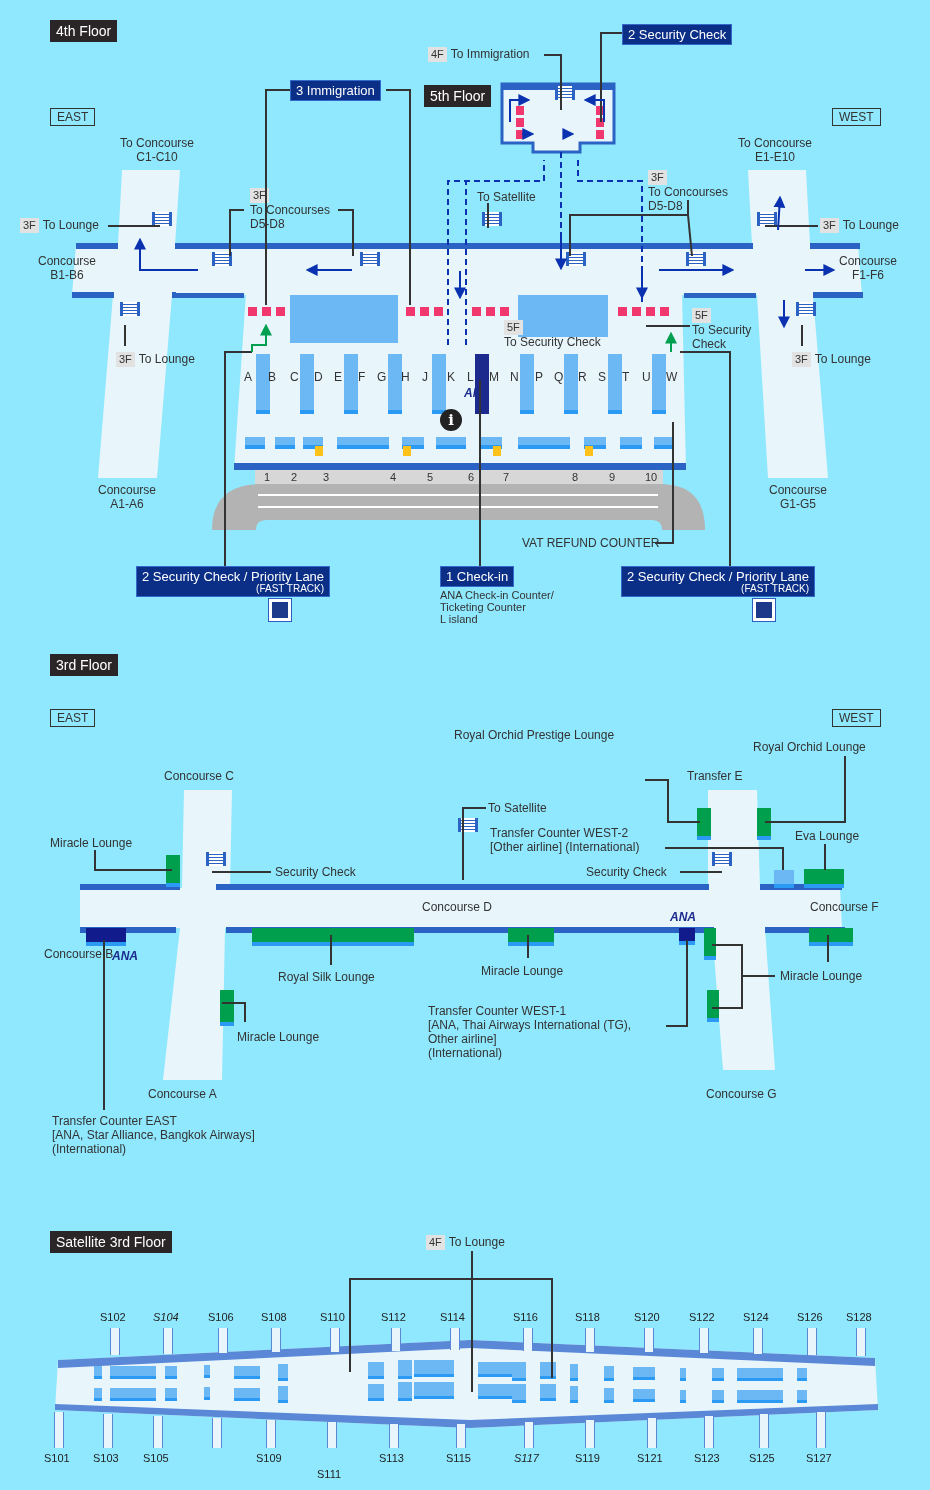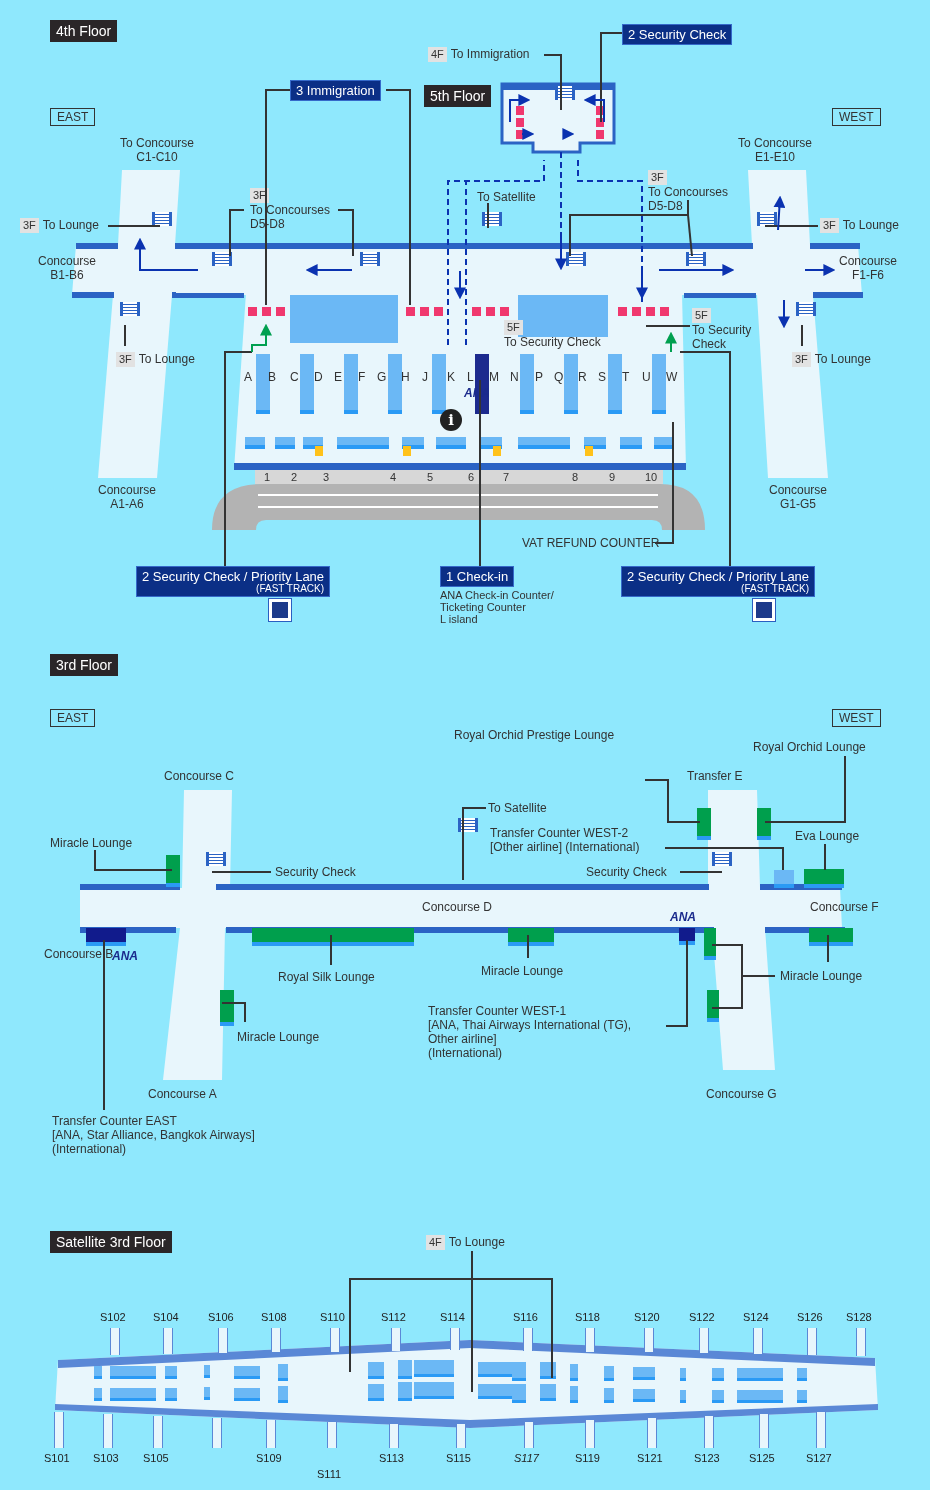--- a/index.html
+++ b/index.html
@@ -313,21 +313,21 @@
     <div class="abs" style="left: 774px; top: 870px; width: 20px; height: 14px; background: rgb(107, 184, 245); border-bottom: 4px solid rgb(42, 154, 245);"></div>
     <div class="abs" style="left: 86px; top: 928px; width: 40px; height: 14px; background: rgb(17, 27, 140); border-bottom: 4px solid rgb(42, 154, 245);"></div>
     <div class="abs" style="left: 679px; top: 928px; width: 16px; height: 13px; background: rgb(17, 27, 140); border-bottom: 4px solid rgb(42, 154, 245);"></div>
   </div>
 
 <div class="floor-tag" style="left:50px;top:1231px;">Satellite 3rd Floor</div>
 <div class="lbl" style="left:426px;top:1235px;"><span class="ftag">4F</span><span>To Lounge</span></div>
 <div id="satgates">
     <div class="sgate" style="left: 100px; top: 1311px;">S102</div>
     <div class="abs" style="left: 110px; top: 1328px; width: 8px; height: 26.8px; background: rgb(232, 246, 252); border-left: 1px solid rgb(90, 136, 214); border-right: 1px solid rgb(90, 136, 214);"></div>
-    <div class="sgate" style="left: 153px; top: 1311px;">S104</div>
+    <div class="sgate" style="left: 153px; top: 1311px; font-style: italic;">S104</div>
     <div class="abs" style="left: 163px; top: 1328px; width: 8px; height: 26px; background: rgb(232, 246, 252); border-left: 1px solid rgb(90, 136, 214); border-right: 1px solid rgb(90, 136, 214);"></div>
     <div class="sgate" style="left: 208px; top: 1311px;">S106</div>
     <div class="abs" style="left: 218px; top: 1328px; width: 8px; height: 25.2px; background: rgb(232, 246, 252); border-left: 1px solid rgb(90, 136, 214); border-right: 1px solid rgb(90, 136, 214);"></div>
     <div class="sgate" style="left: 261px; top: 1311px;">S108</div>
     <div class="abs" style="left: 271px; top: 1328px; width: 8px; height: 24.4px; background: rgb(232, 246, 252); border-left: 1px solid rgb(90, 136, 214); border-right: 1px solid rgb(90, 136, 214);"></div>
     <div class="sgate" style="left: 320px; top: 1311px;">S110</div>
     <div class="abs" style="left: 330px; top: 1328px; width: 8px; height: 23.6px; background: rgb(232, 246, 252); border-left: 1px solid rgb(90, 136, 214); border-right: 1px solid rgb(90, 136, 214);"></div>
     <div class="sgate" style="left: 381px; top: 1311px;">S112</div>
     <div class="abs" style="left: 391px; top: 1328px; width: 8px; height: 22.8px; background: rgb(232, 246, 252); border-left: 1px solid rgb(90, 136, 214); border-right: 1px solid rgb(90, 136, 214);"></div>
     <div class="sgate" style="left: 440px; top: 1311px;">S114</div>

